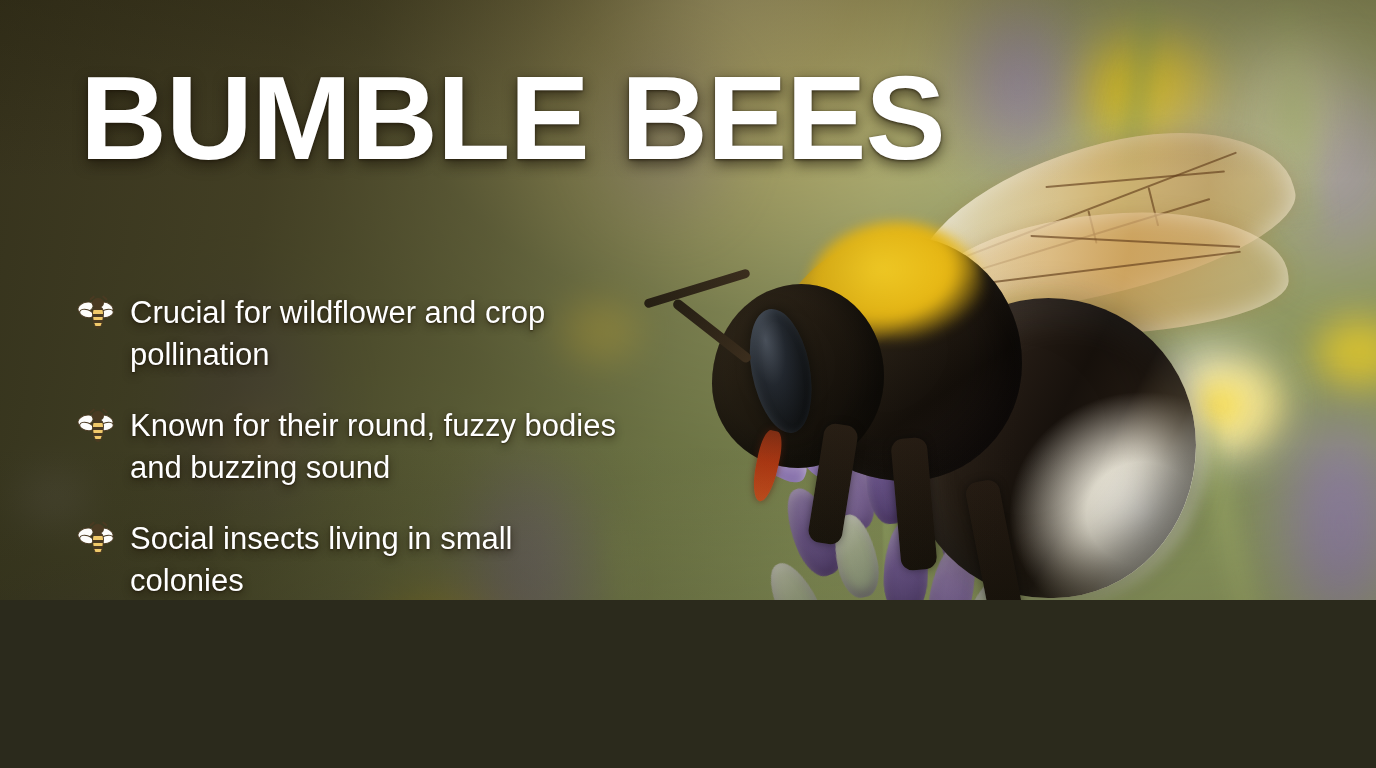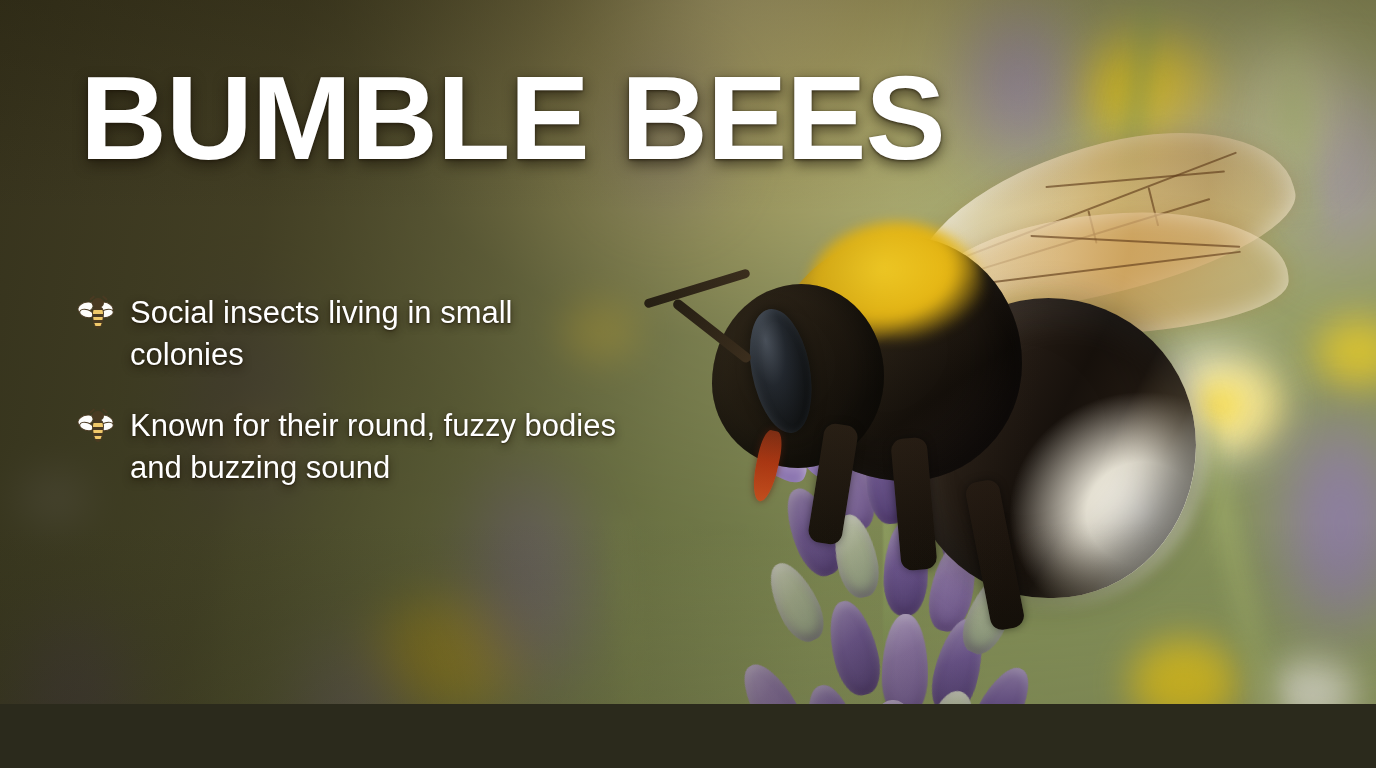--- a/index.html
+++ b/index.html
@@ -3,21 +3,21 @@
 <meta charset="utf-8">
 <title>Bumble Bees Infographic</title>
 <style>
   * { margin:0; padding:0; box-sizing:border-box; }
   html,body{
     width:1376px; height:768px; overflow:hidden;
     background:#2b2a1c;
     font-family:"Liberation Sans", sans-serif;
   }
   #poster{
-    position:relative; width:1376px; height:704px; overflow:hidden;
+    position:relative; width:1376px; height:600px; overflow:hidden;
   }
 
   
   .bg-base{
     position:absolute; inset:-60px;
     background:
       radial-gradient(circle at 52% 2%,  rgba(255,240,170,.95) 0%, rgba(246,226,140,.55) 14%, rgba(0,0,0,0) 34%),
       radial-gradient(ellipse at 78% 30%, rgba(205,210,150,.60) 0%, rgba(0,0,0,0) 48%),
       radial-gradient(ellipse at 30% 92%, rgba(150,165,96,.55) 0%, rgba(0,0,0,0) 55%),
       linear-gradient(168deg,#8d8a4b 0%, #8e8b55 22%, #7e8450 46%, #76814e 66%, #8d9a60 86%, #9aa469 100%);
@@ -343,48 +343,63 @@
 
   <div class="scrim"></div>
   <div class="scrim-top"></div>
 
   <div class="content">
 
     <h1 class="title">BUMBLE BEES</h1>
 
     <ul class="bullets" style="list-style:none;">
 
+      <li class="bullet">
+        <span class="bullet-icon">
+          <span class="bee-glyph">
+            <span class="bg-ant l"></span>
+              <span class="bg-ant r"></span>
+            <span class="bg-wing bg-wl"></span>
+              <span class="bg-wing bg-wr"></span>
+            <span class="bg-wing bg-wl2"></span>
+              <span class="bg-wing bg-wr2"></span>
+            <span class="bg-head"></span>
+            <span class="bg-body"></span>
+          </span>
+        </span>
+        <span class="bullet-text">Crucial for wildflower and crop pollination</span>
+      </li>
+
+      <li class="bullet">
+        <span class="bullet-icon">
+          <span class="bee-glyph">
+            <span class="bg-ant l"></span>
+              <span class="bg-ant r"></span>
+            <span class="bg-wing bg-wl"></span>
+              <span class="bg-wing bg-wr"></span>
+            <span class="bg-wing bg-wl2"></span>
+              <span class="bg-wing bg-wr2"></span>
+            <span class="bg-head"></span>
+            <span class="bg-body"></span>
+          </span>
+        </span>
+        <span class="bullet-text">Known for their round, fuzzy bodies and buzzing sound</span>
+      </li>
 
       <li class="bullet">
         <span class="bullet-icon">
           <span class="bee-glyph">
             <span class="bg-ant l"></span>
               <span class="bg-ant r"></span>
             <span class="bg-wing bg-wl"></span>
               <span class="bg-wing bg-wr"></span>
             <span class="bg-wing bg-wl2"></span>
               <span class="bg-wing bg-wr2"></span>
             <span class="bg-head"></span>
             <span class="bg-body"></span>
           </span>
         </span>
         <span class="bullet-text">Social insects living in small colonies</span>
       </li>
 
-      <li class="bullet">
-        <span class="bullet-icon">
-          <span class="bee-glyph">
-            <span class="bg-ant l"></span>
-              <span class="bg-ant r"></span>
-            <span class="bg-wing bg-wl"></span>
-              <span class="bg-wing bg-wr"></span>
-            <span class="bg-wing bg-wl2"></span>
-              <span class="bg-wing bg-wr2"></span>
-            <span class="bg-head"></span>
-            <span class="bg-body"></span>
-          </span>
-        </span>
-        <span class="bullet-text">Known for their round, fuzzy bodies and buzzing sound</span>
-      </li>
-
     </ul>
   </div>
 </div>
 
 </body></html>

